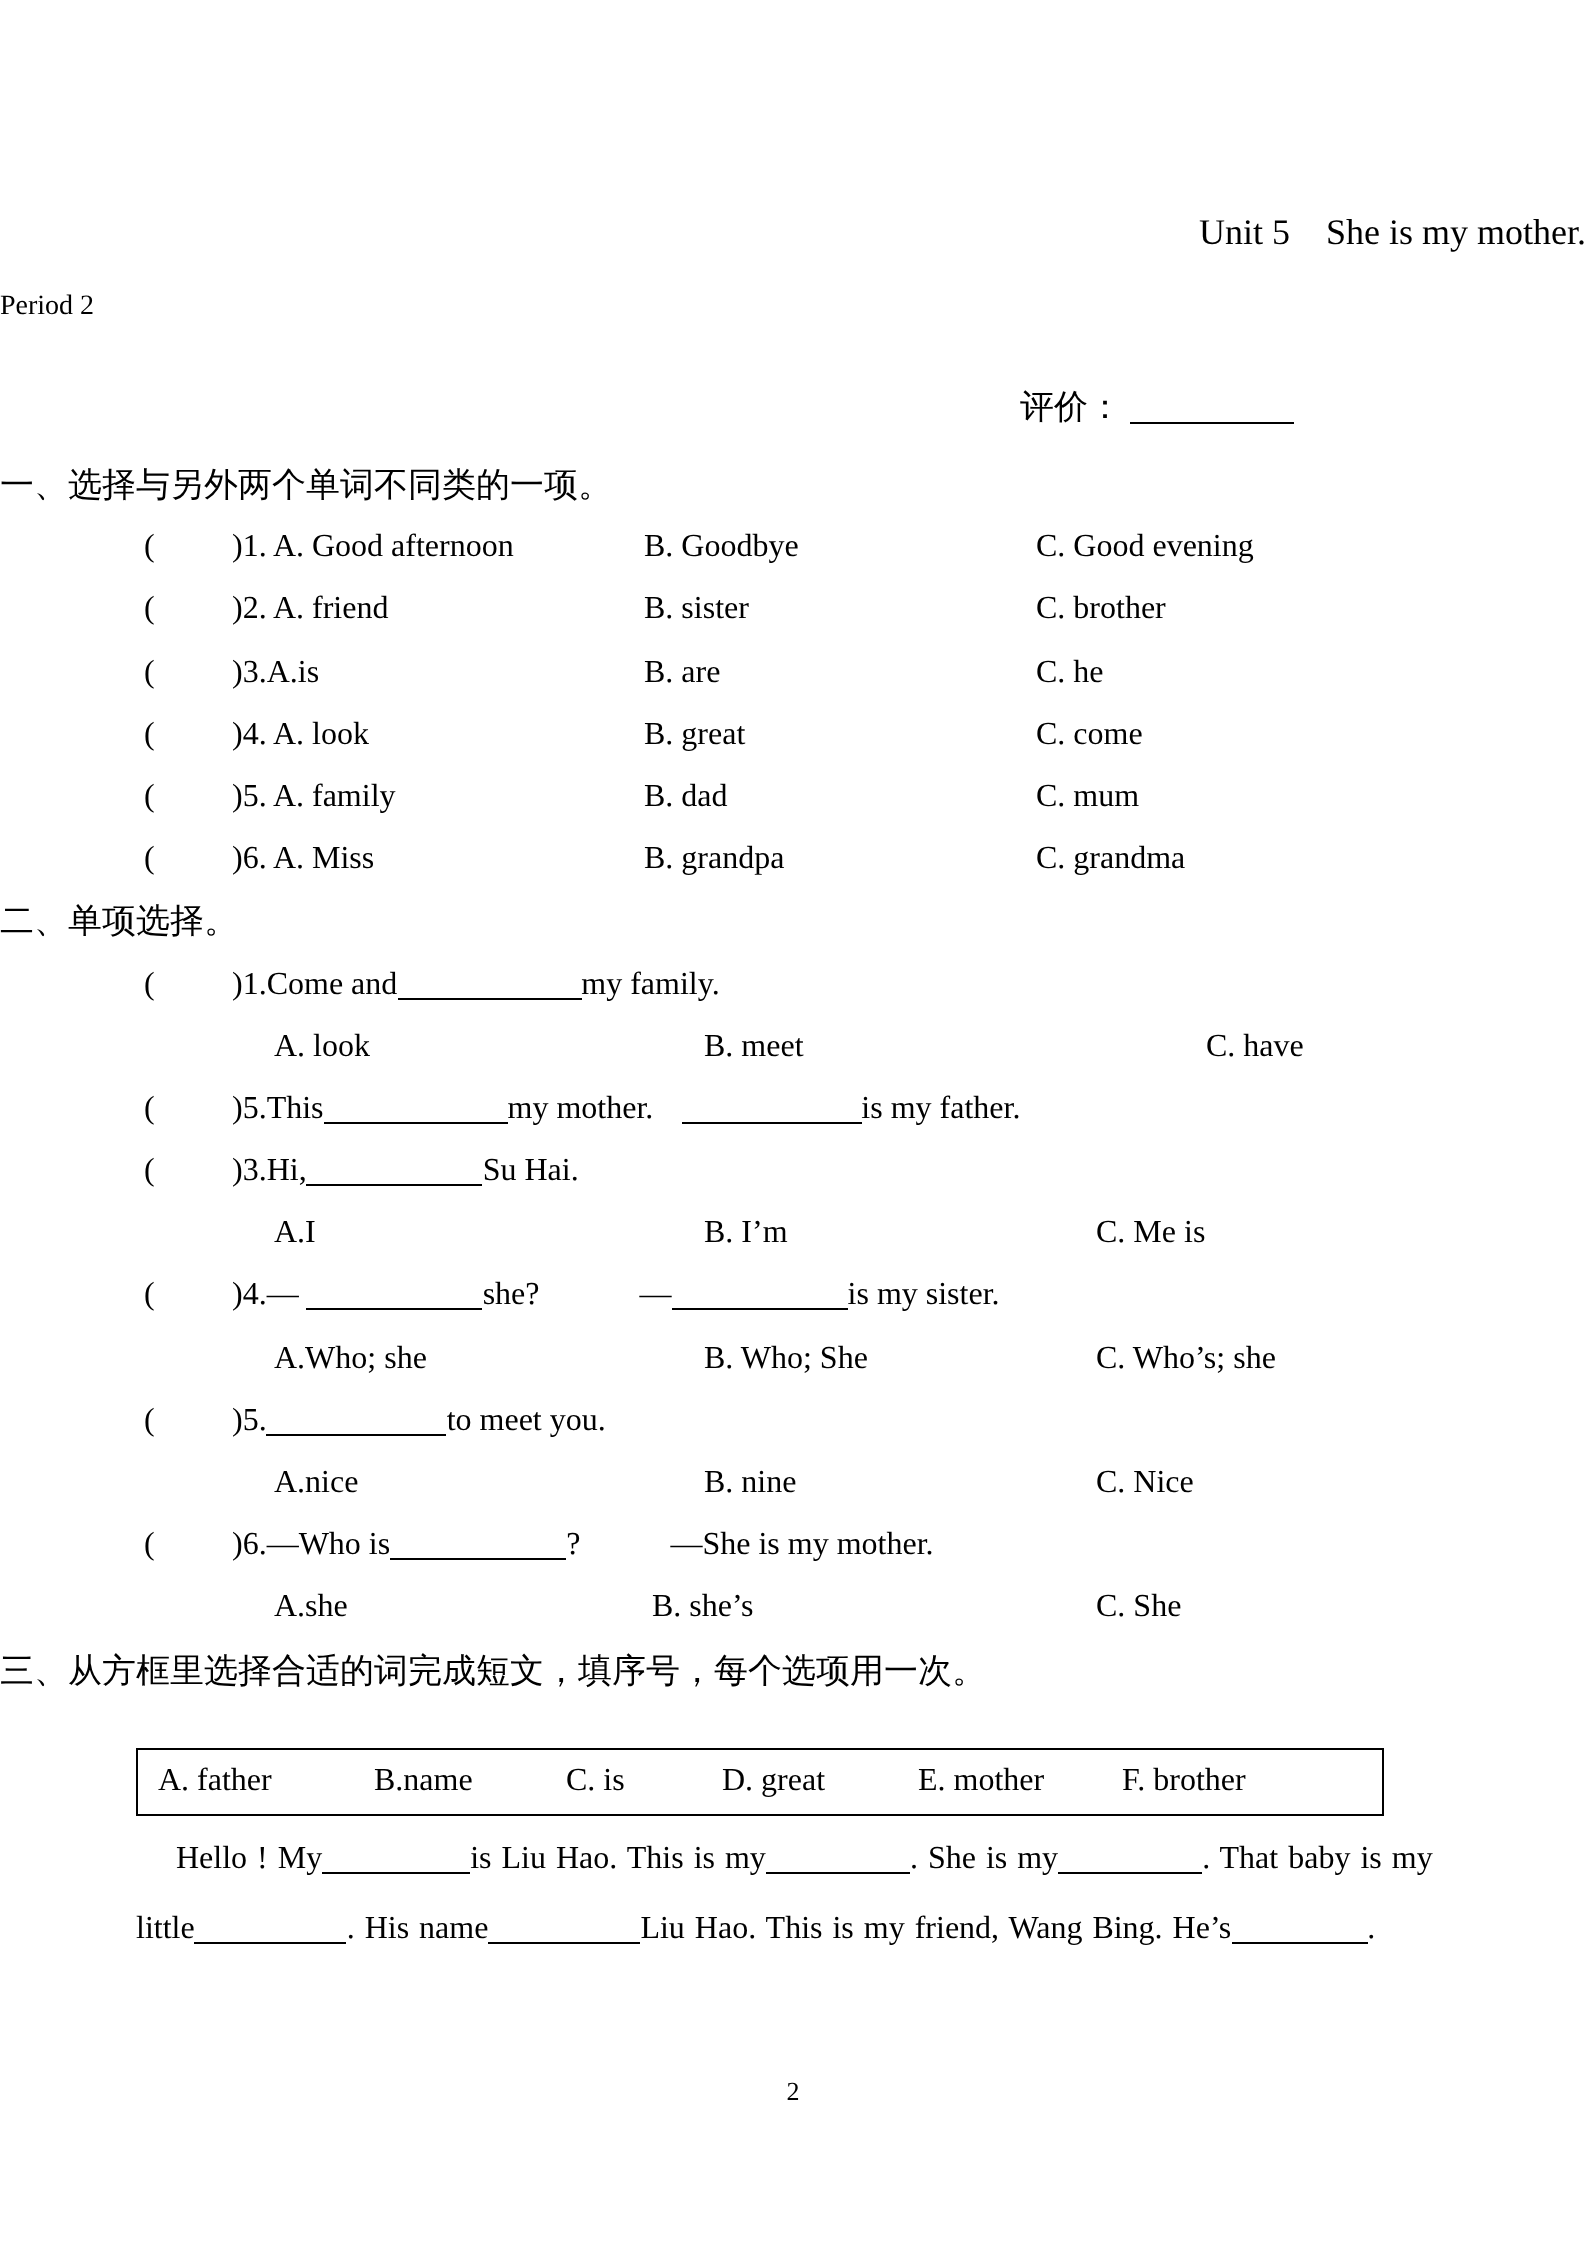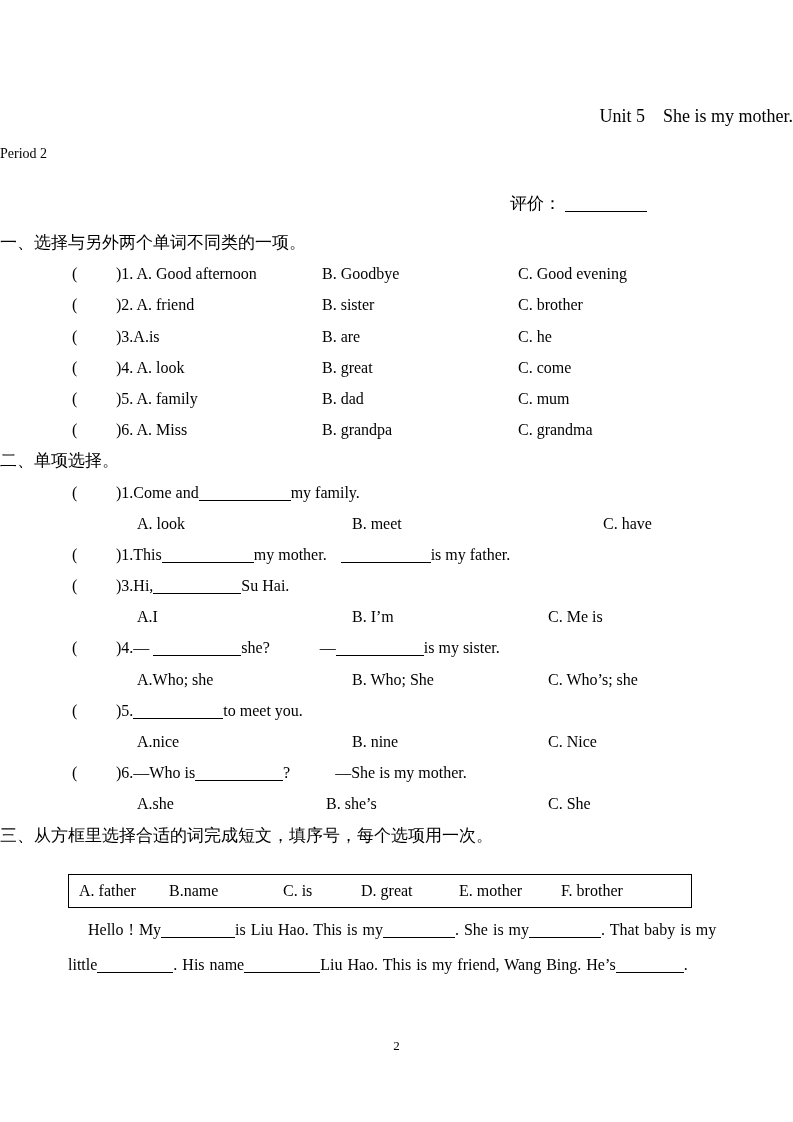--- a/index.html
+++ b/index.html
@@ -22,21 +22,21 @@
   .line { position:relative; height:31.2px; line-height:31.2px; white-space:nowrap; }
   .heading { font-size:17px; }
   .x72  { left:72px; }  .x116 { left:116px; } .x137 { left:137px; }
   .x322 { left:322px; } .x326 { left:326px; } .x352 { left:352px; }
   .x518 { left:518px; } .x520 { left:520px; } .x548 { left:548px; } .x575 { left:603px; }
   
   .wordbox {
     position:relative; margin:23px 16px 0 68px; width:622px; height:32px;
     border:1px solid #000; line-height:32px; white-space:nowrap;
   }
-  .wb0{left:10px;} .wb1{left:100px;} .wb2{left:214px;} .wb3{left:292px;} .wb4{left:390px;} .wb5{left:492px;}
+  .wb0{left:10px;} .wb1{left:118px;} .wb2{left:214px;} .wb3{left:292px;} .wb4{left:390px;} .wb5{left:492px;}
   .passage { margin:4px 68px 0 68px; }
   .pline { line-height:35px; white-space:nowrap; word-spacing:1px; }
   .pindent { text-indent:20px; }
   
   .pagenum { position:absolute; top:1038px; left:0; width:100%; text-align:center; font-size:13px; }
 </style>
 </head>
 <body>
 
 <div class="page">
@@ -97,21 +97,21 @@
       <span class="abs x116"><span>)1.Come and</span><span class="blank" style="width: 92px;"></span><span>my family.</span></span>
     </div>
     <div class="line">
       <span class="abs x137">A. look</span>
       <span class="abs x352">B. meet</span>
       <span class="abs x575">C. have</span>
     </div>
 
     <div class="line">
       <span class="abs x72">(</span>
-      <span class="abs x116"><span>)1.This</span><span class="blank" style="width: 92px;"></span><span>my mother.</span><span class="gap" style="width: 14px;"></span><span class="blank" style="width: 90px;"></span><span>is my father.</span></span>
+      <span class="abs x116"><span>)5.This</span><span class="blank" style="width: 92px;"></span><span>my mother.</span><span class="gap" style="width: 14px;"></span><span class="blank" style="width: 90px;"></span><span>is my father.</span></span>
     </div>
 
     <div class="line">
       <span class="abs x72">(</span>
       <span class="abs x116"><span>)3.Hi,</span><span class="blank" style="width: 88px;"></span><span>Su Hai.</span></span>
     </div>
     <div class="line">
       <span class="abs x137">A.I</span>
       <span class="abs x352">B. I’m</span>
       <span class="abs x548">C. Me is</span>

